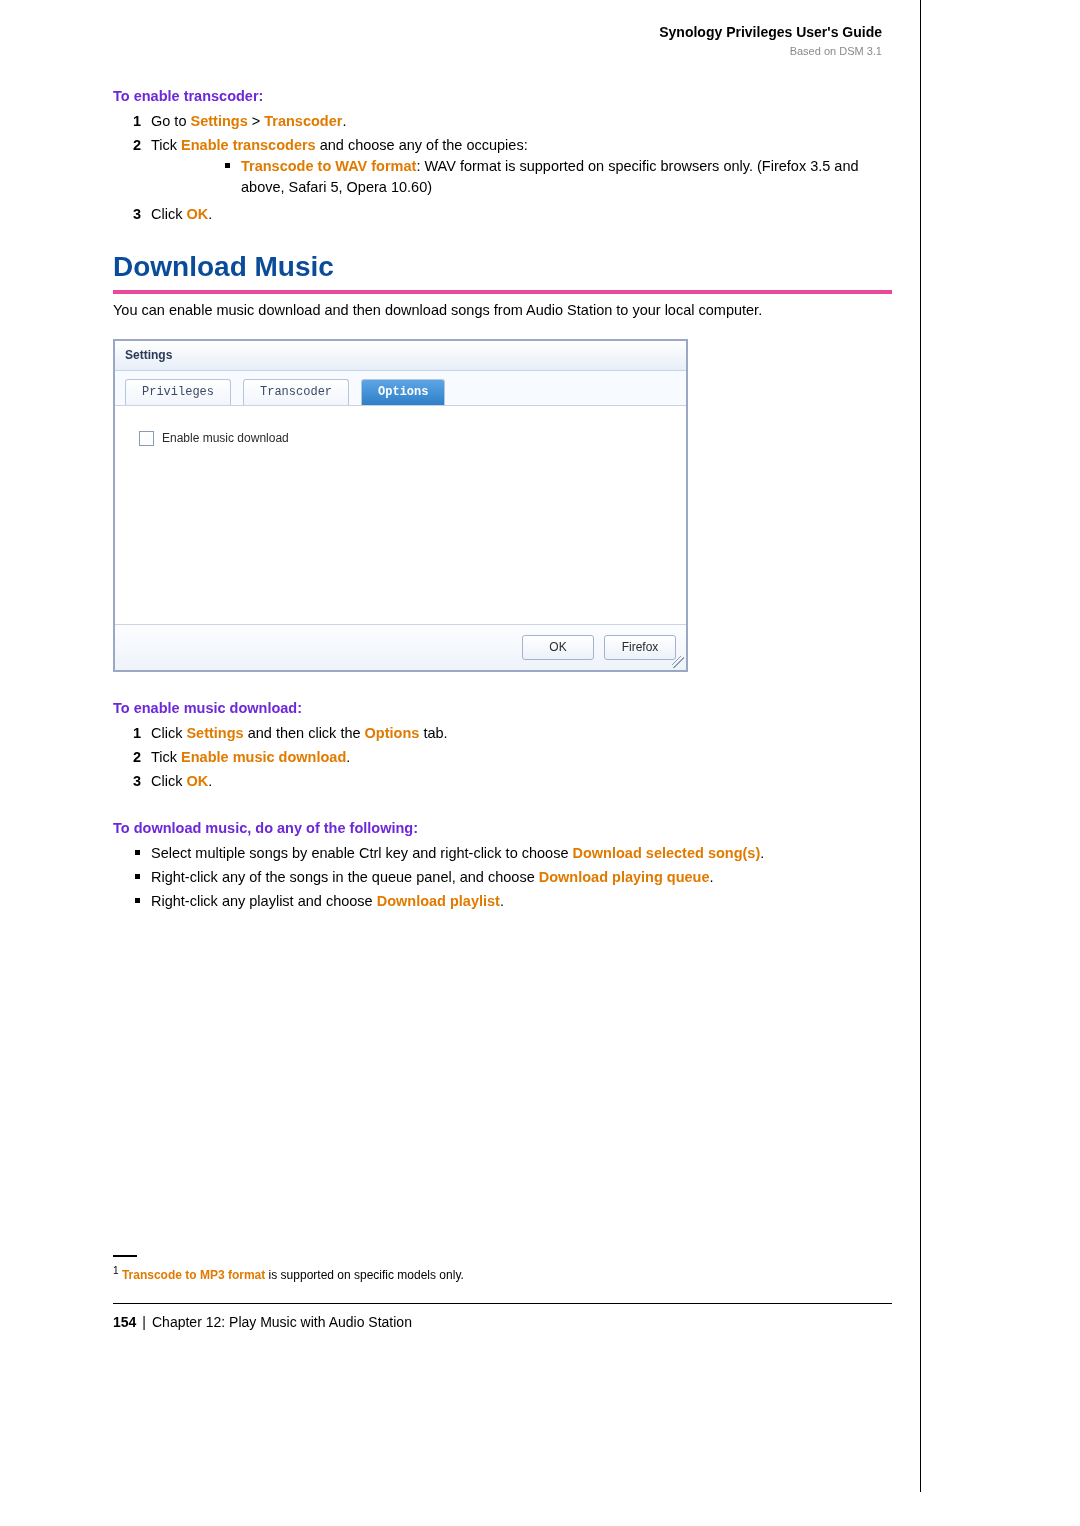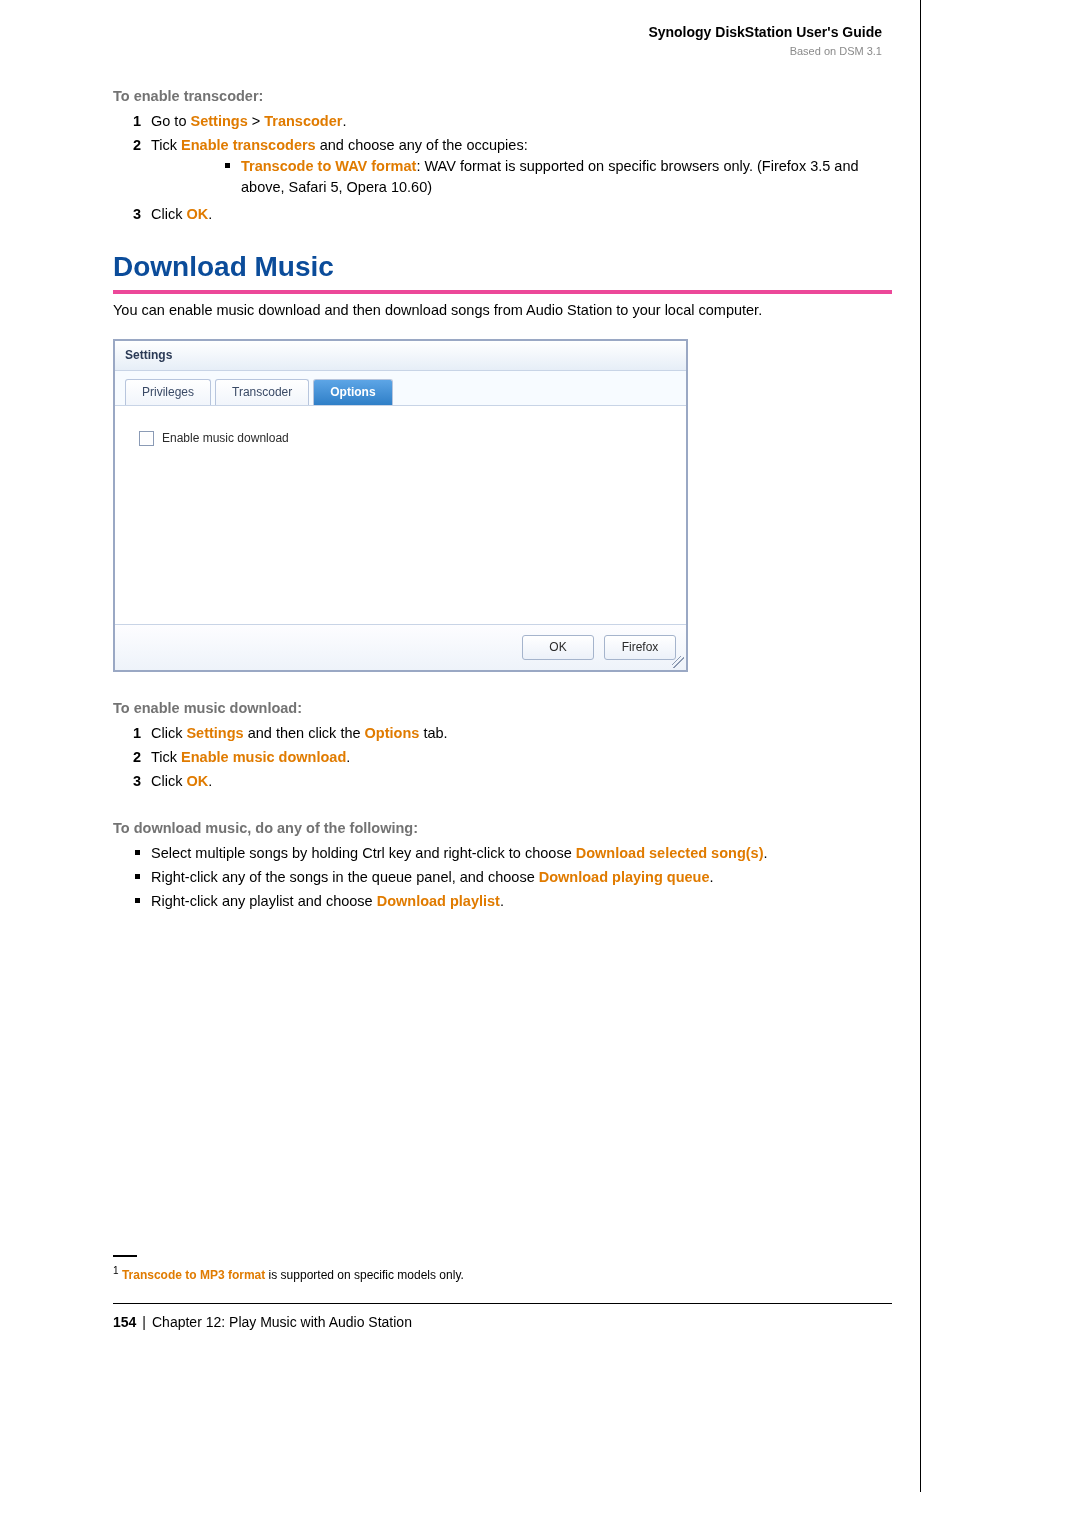--- a/index.html
+++ b/index.html
@@ -22,21 +22,21 @@
   }
   .content{
     padding-right:28px;
   }
   .header{
     text-align:right;
     padding-right:10px;
   }
   .header-main{font-weight:bold;font-size:14px;}
   .header-sub{font-size:11px;color:#8a8a8a;margin-top:2px;}
-  .blue-head{color:#737373;font-weight:bold;margin-top:26px;}
+  .blue-head{color:#6d28d9;font-weight:bold;margin-top:26px;}
   ol.num{margin:4px 0 0 14px;padding-left:6px;list-style:none;}
   ol.num>li{position:relative;padding-left:18px;margin-bottom:3px;}
   ol.num>li .n{position:absolute;left:0;top:0;font-weight:bold;}
   .orange{color:#e07b00;font-weight:bold;}
   ul.sq{margin:4px 0 0 22px;padding:0;list-style:none;}
   ul.sq>li{position:relative;padding-left:16px;margin-bottom:3px;}
   ul.sq>li::before{content:"";position:absolute;left:0;top:7px;width:5px;height:5px;background:#000;}
   .nested{margin-left:34px;}
   .nested>li{position:relative;padding-left:16px;margin-bottom:6px;list-style:none;}
   .nested>li::before{content:"";position:absolute;left:0;top:7px;width:5px;height:5px;background:#000;}
@@ -65,21 +65,22 @@
     background:linear-gradient(#ffffff,#e6eef7);
     padding:6px 10px;
     font-weight:bold;
     color:#2b3a55;
     border-bottom:1px solid #c8d4e6;
   }
   .dlg-tabs{
     padding:8px 10px 0 10px;
     border-bottom:1px solid #c8d4e6;
     display:flex;
-    gap:4px;
+    gap:12px;
+    font-family:Liberation Mono, monospace;
   }
   .tab{
     padding:4px 16px 3px 16px;
     border:1px solid #b7c5dd;
     border-bottom:none;
     border-radius:3px 3px 0 0;
     background:linear-gradient(#ffffff,#f1f5fb);
     color:#3a4a66;
   }
   .tab.active{
@@ -133,21 +134,21 @@
   .page-footer .pn{font-weight:bold;}
   .page-footer .vbar{color:#000;margin:0 6px;}
 </style>
 </head>
 <body>
 
 <div class="page">
   <div class="content">
 
     <div class="header">
-      <div class="header-main">Synology DiskStation User's Guide</div>
+      <div class="header-main">Synology Privileges User's Guide</div>
       <div class="header-sub">Based on DSM 3.1</div>
     </div>
 
     <div class="blue-head">To enable transcoder:</div>
     <ol class="num">
       <li><span class="n">1</span>
         <span>Go to </span><span class="orange">Settings</span><span> &gt; </span><span class="orange">Transcoder</span><span>.</span>
       </li>
       <li><span class="n">2</span>
         <span>Tick </span><span class="orange">Enable transcoders</span><span> and choose any of the occupies:</span>
@@ -192,21 +193,21 @@
         <span>Tick </span><span class="orange">Enable music download</span><span>.</span>
       </li>
       <li><span class="n">3</span>
         <span>Click </span><span class="orange">OK</span><span>.</span>
       </li>
     </ol>
 
     <div class="blue-head">To download music, do any of the following:</div>
     <ul class="sq">
       <li>
-        <span>Select multiple songs by holding Ctrl key and right-click to choose </span><span class="orange">Download selected song(s)</span><span>.</span>
+        <span>Select multiple songs by enable Ctrl key and right-click to choose </span><span class="orange">Download selected song(s)</span><span>.</span>
       </li>
       <li>
         <span>Right-click any of the songs in the queue panel, and choose </span><span class="orange">Download playing queue</span><span>.</span>
       </li>
       <li>
         <span>Right-click any playlist and choose </span><span class="orange">Download playlist</span><span>.</span>
       </li>
     </ul>
 
     <div style="height:280px;"></div>

